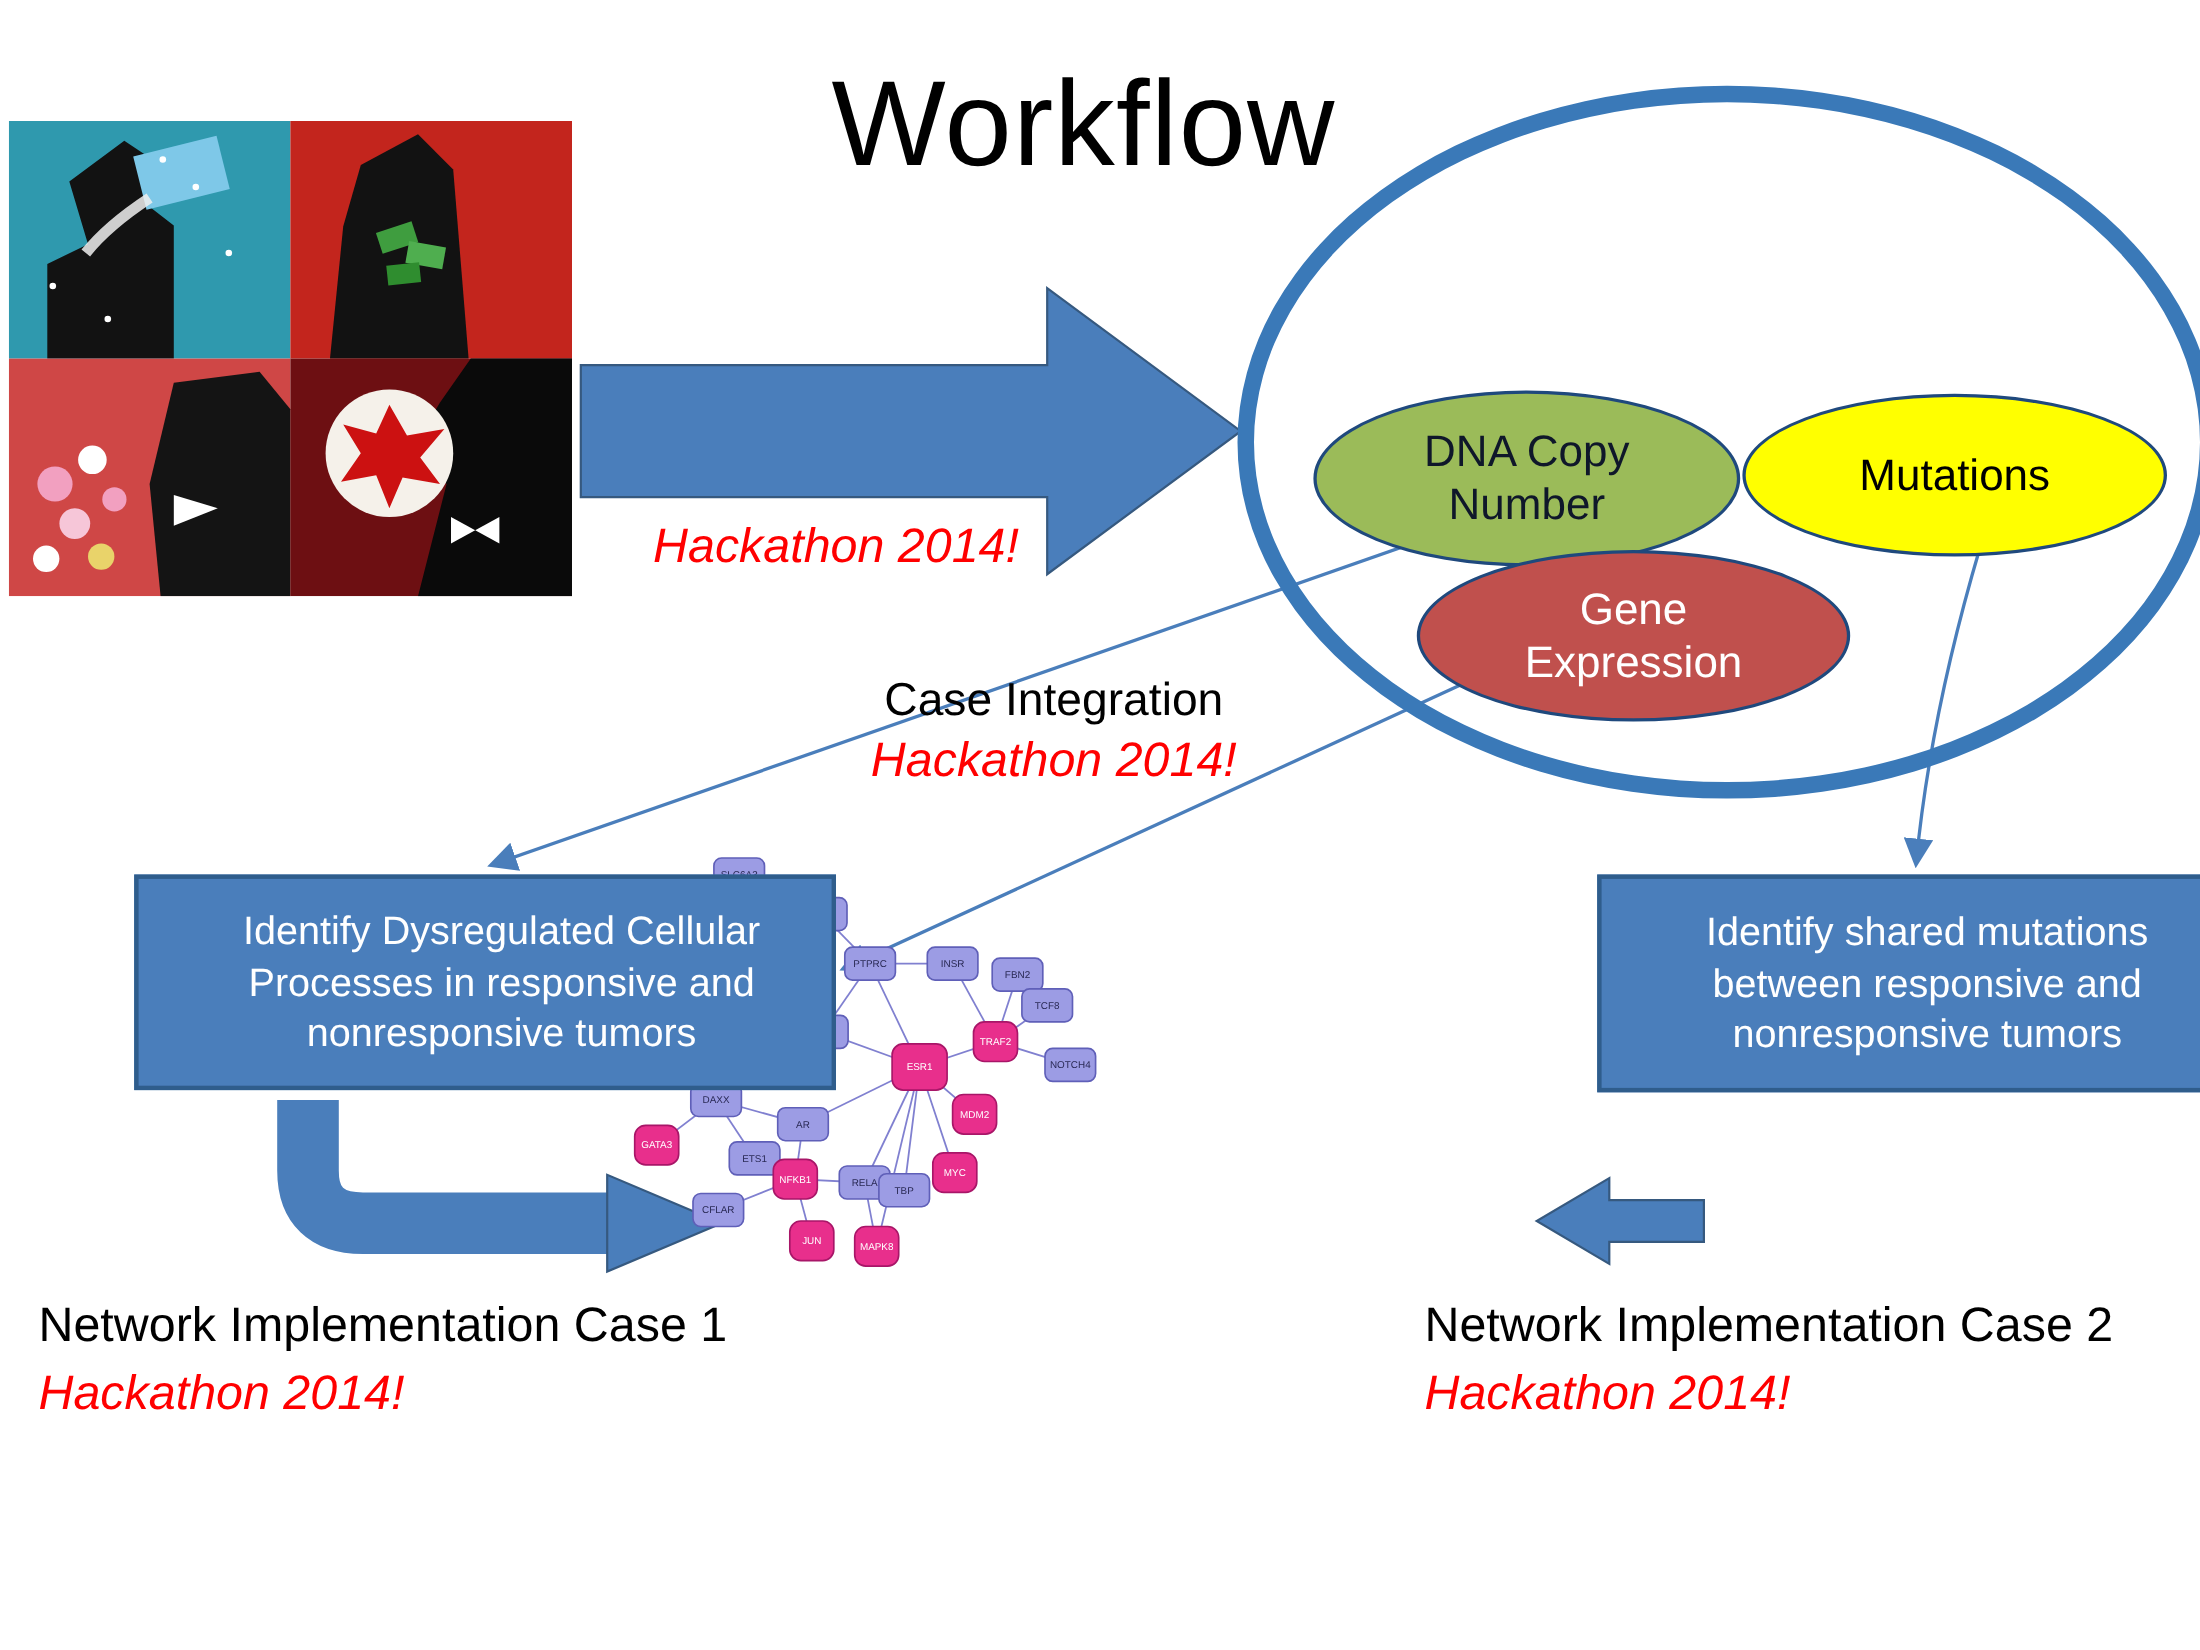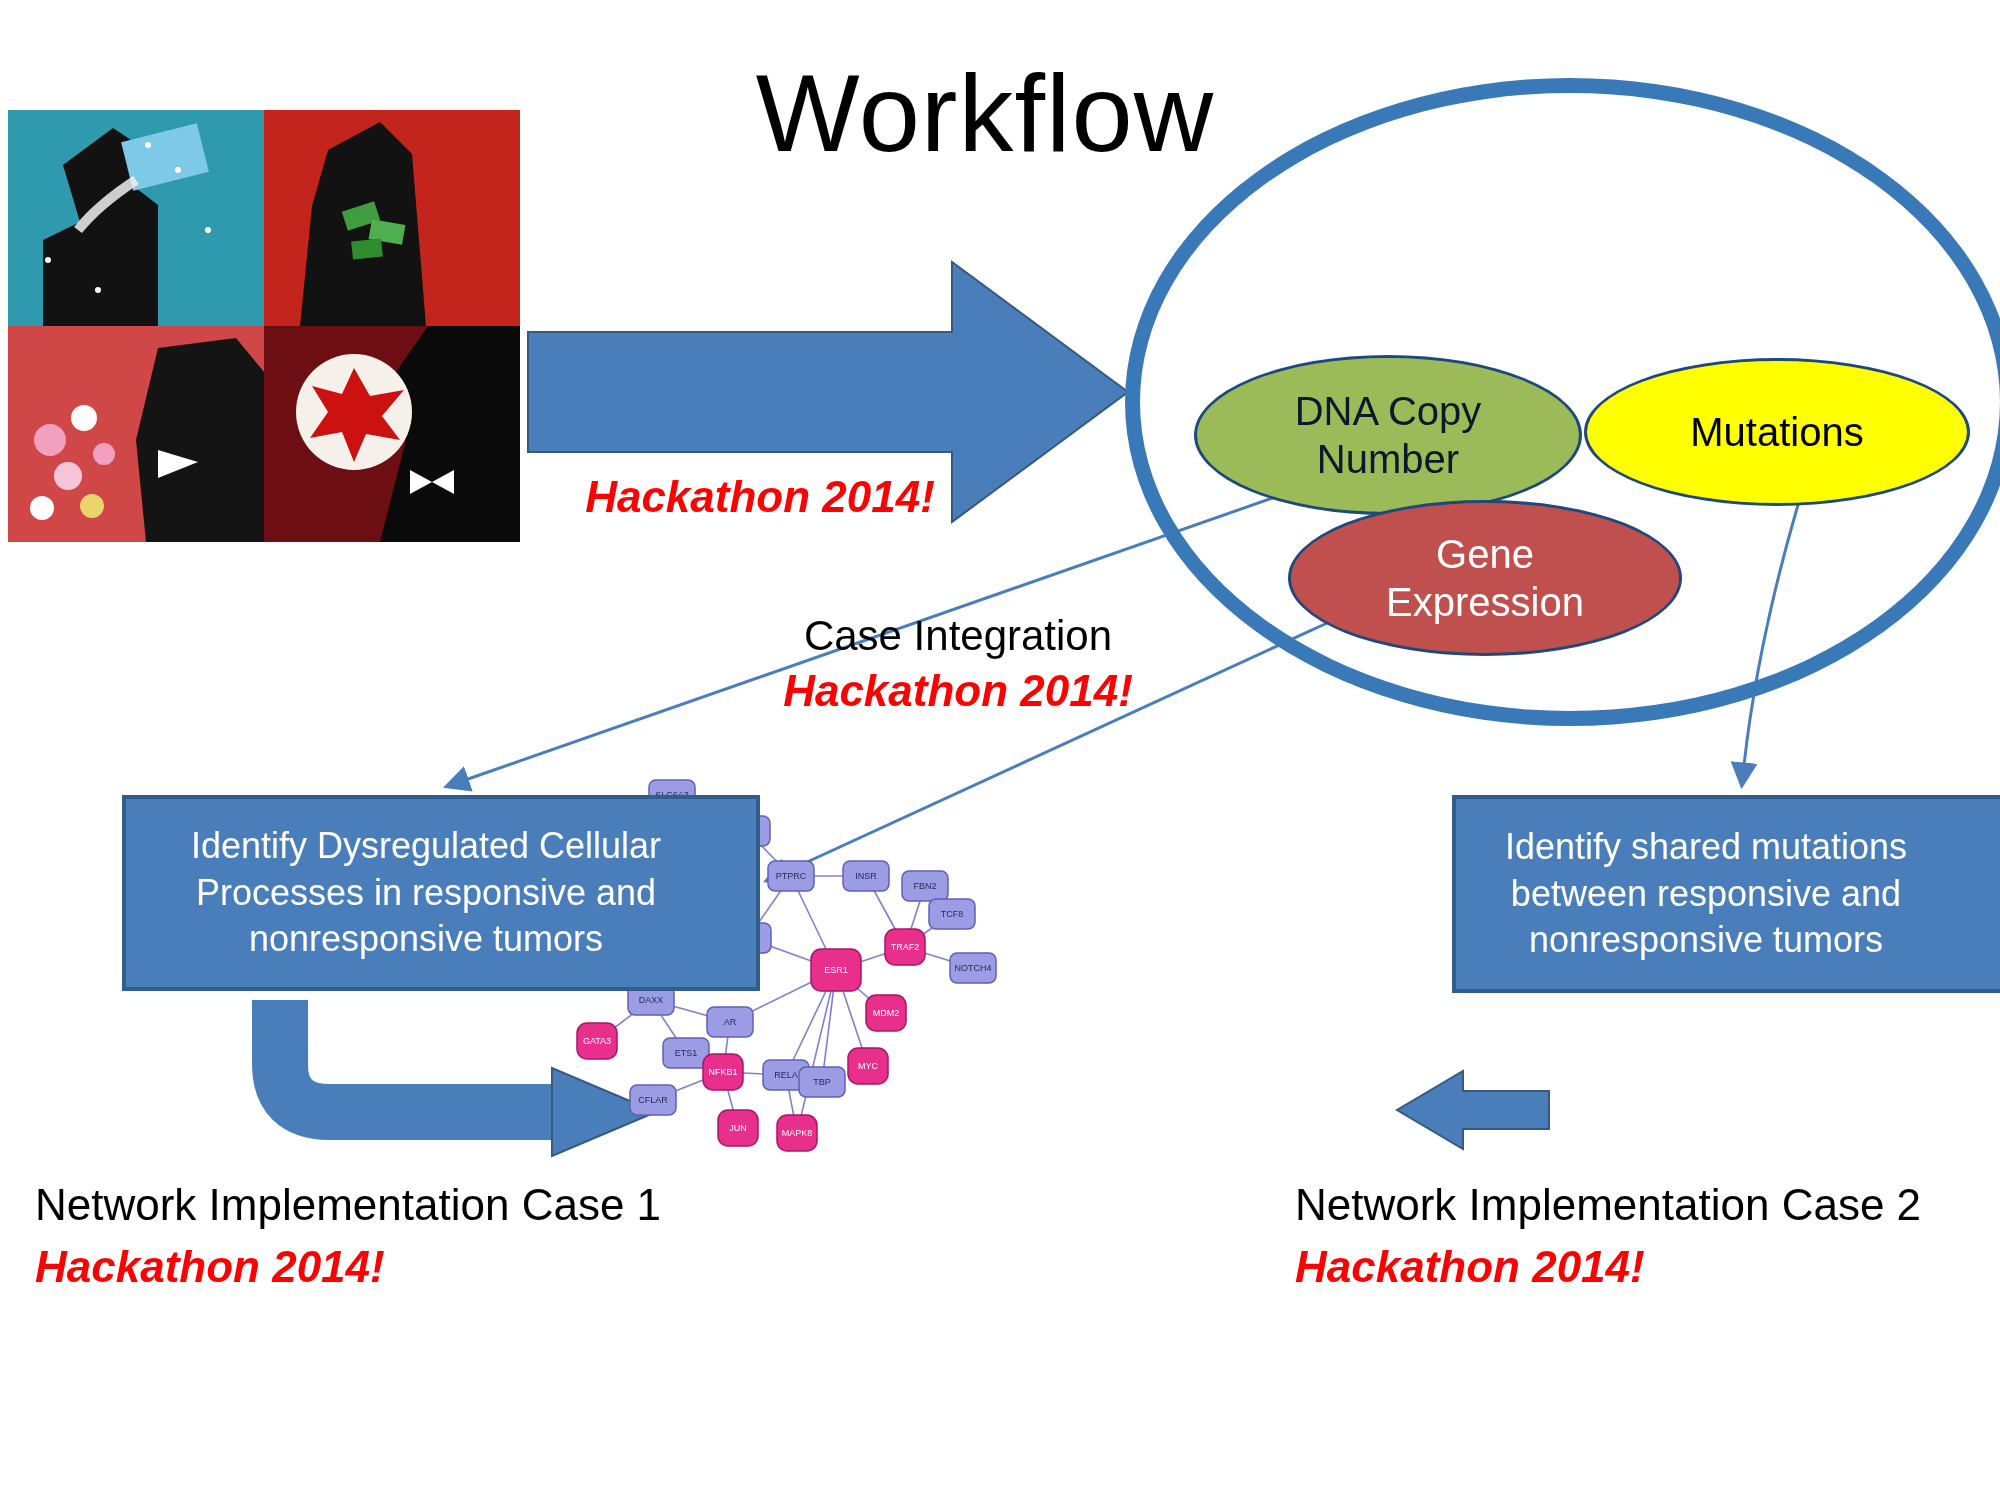--- a/index.html
+++ b/index.html
@@ -10,41 +10,41 @@
   .z2{z-index:2;} .z3{z-index:3;} .z4{z-index:4;}
 
   .title{left:580px;top:58px;width:810px;text-align:center;font-size:110px;line-height:1;
          font-weight:400;letter-spacing:1px;}
 
   .collage{left:8px;top:110px;width:512px;height:432px;}
   .caption{left:0px;top:552px;width:530px;text-align:center;font-size:35px;line-height:1.25;}
 
   .arrow-label{left:535px;top:345px;width:450px;text-align:center;color:#ffffff;
                font-size:37px;line-height:1.2;}
-  .hackathon{color:#ff0000;font-weight:bold;font-style:italic;}
+  .hackathon{color:#ff0000;font-weight:normal;font-style:italic;}
   .hack-search{left:535px;top:472px;width:450px;text-align:center;font-size:44px;}
 
   .ring{left:1125px;top:78px;width:860px;height:618px;border:15px solid #3a79b8;
         border-radius:50%;pointer-events:none;}
   .ellipse{border-radius:50%;display:flex;align-items:center;justify-content:center;
            text-align:center;font-size:40px;line-height:1.2;border:3px solid #1f497d;}
   .el-drug{left:1322px;top:138px;width:415px;height:210px;background:#ee1111;color:#fff;}
   .el-drug span{width:230px;}
   .el-dna{left:1194px;top:355px;width:382px;height:154px;background:#9bbb59;color:#0f172a;}
   .el-dna span{width:250px;}
   .el-mut{left:1584px;top:358px;width:380px;height:142px;background:#ffff00;color:#000;}
   .el-gene{left:1288px;top:500px;width:388px;height:150px;background:#c0504d;color:#fff;}
   .el-gene span{width:240px;}
 
   .integration{left:728px;top:612px;width:460px;text-align:center;}
   .integration .di{font-size:42px;}
   .integration .hk{font-size:44px;margin-top:6px;}
 
   .bluebox{background:#4a7ebb;border:4px solid #2f5d8c;color:#ffffff;display:flex;
-           align-items:center;justify-content:flex-start;text-align:center;
+           align-items:center;justify-content:flex-end;text-align:center;
            font-size:36px;line-height:1.3;}
   .box-left{left:122px;top:795px;width:630px;height:188px;}
   .box-left span{width:600px;}
   .box-right{left:1452px;top:795px;width:546px;height:190px;}
   .box-right span{width:500px;}
 
   .case-label{font-size:44px;}
   .case1-label{left:35px;top:1180px;width:720px;}
   .case1-hack{left:35px;top:1242px;width:720px;font-size:44px;}
   .case2-label{left:1295px;top:1180px;width:720px;}

